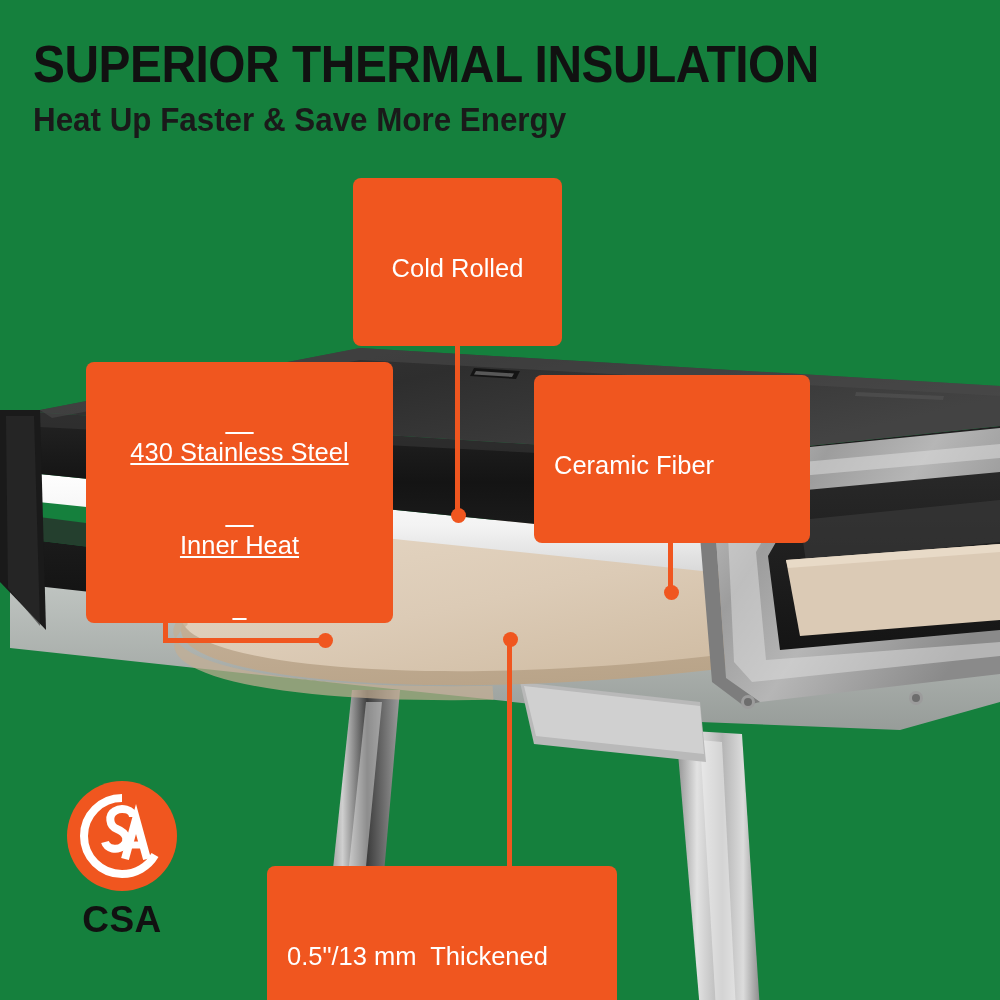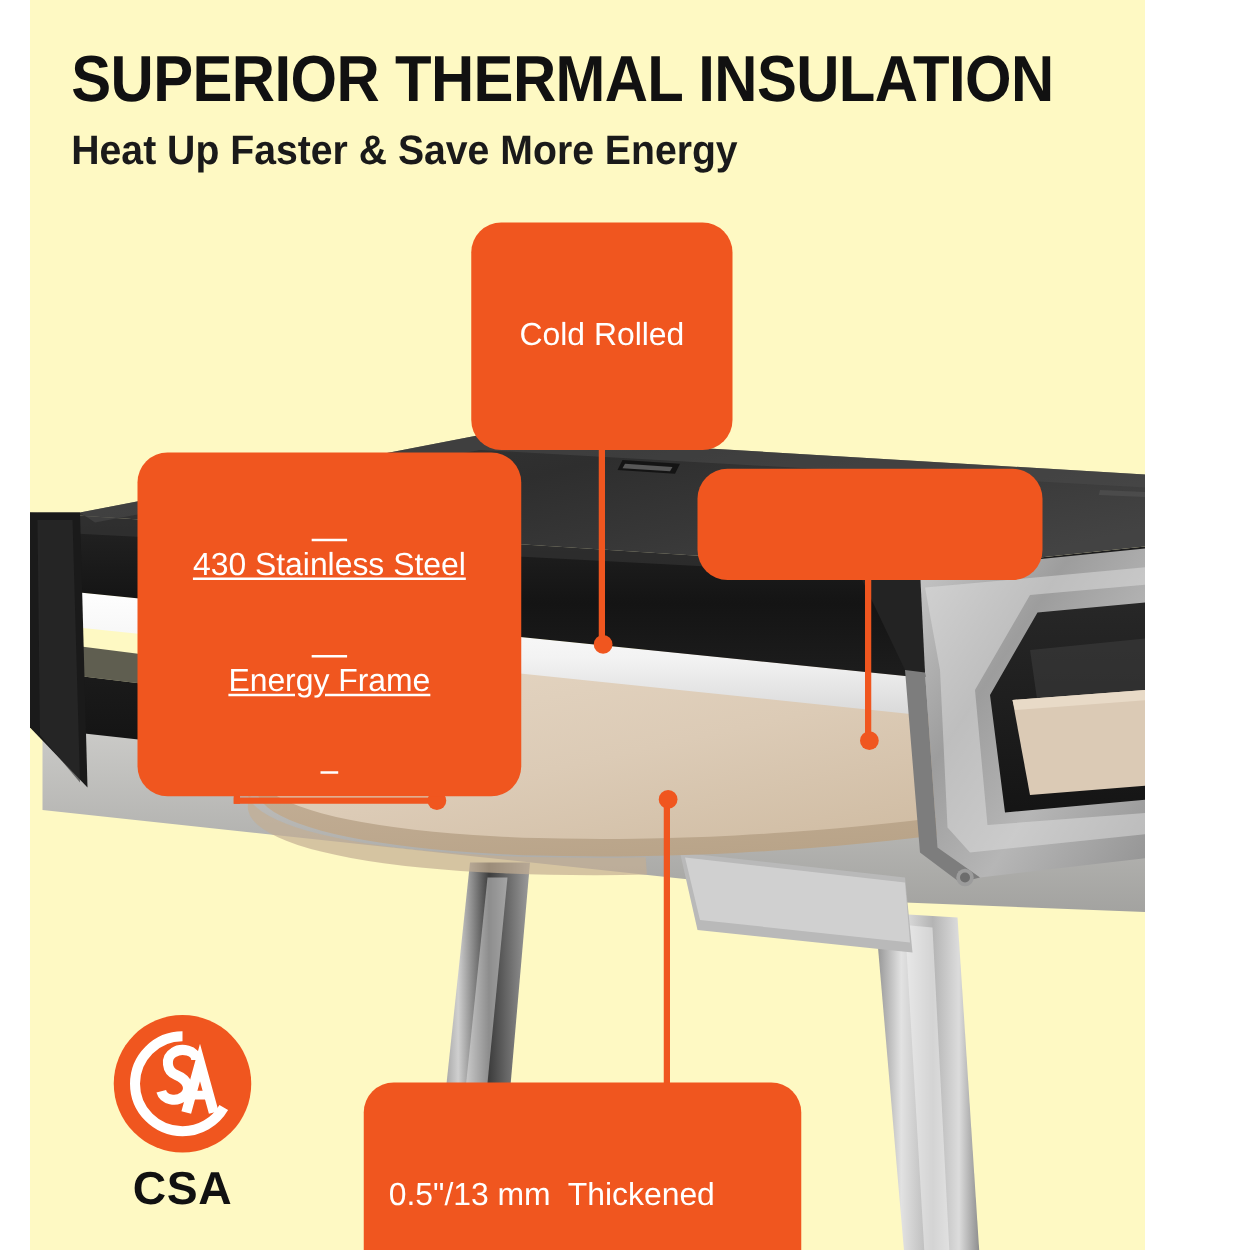--- a/index.html
+++ b/index.html
@@ -2,21 +2,21 @@
 <html><head>
 <meta charset="utf-8">
 <style>
   html,body{margin:0;padding:0;}
   body{
     width:1000px;height:1000px;
     background:#ffffff;
     font-family:"Liberation Sans", sans-serif;
     overflow:hidden;
   }
-  #stage{position:relative;width:892px;height:1000px;overflow:hidden;background:#fef9c3;margin-left:24px;}
+  #stage{position:relative;width:1000px;height:1000px;overflow:hidden;background:#15803d;}
 
   
   .headline{
     position:absolute;left:33px;top:38px;
     font-family:"Liberation Sans", sans-serif;
     font-weight:700;
     font-size:52px;
     letter-spacing:-0.5px;
     color:#111111;
     transform:scaleX(0.92);
@@ -46,33 +46,33 @@
   .leader-h{height:5px;}
   .dot{
     position:absolute;width:15px;height:15px;border-radius:50%;
     background:#F0561F;
   }
 
   
   .badge{
     position:absolute;
     background:#F0561F;
-    border-radius:24px;
+    border-radius:8px;
     color:#ffffff;
     font-family:"Liberation Sans", sans-serif;
     font-size:25.5px;
     line-height:31px;
-    padding:13px 20px 14px 20px;
+    padding:13px 20px 0 20px;
     box-sizing:border-box;
     white-space:pre;
   }
   .badge .l{display:block;}
 
   
-  .csa-wrap{position:absolute;left:47px;top:812px;width:150px;}
+  .csa-wrap{position:absolute;left:47px;top:781px;width:150px;}
   .csa-circle{
     width:110px;height:110px;border-radius:50%;
     background:#F0561F;position:relative;margin:0 auto;
   }
   .csa-circle svg{position:absolute;left:0;top:0;}
   .csa-text{
     text-align:center;
     font-family:"Liberation Sans", sans-serif;
     font-weight:700;
     font-size:37px;
@@ -236,24 +236,25 @@
 
   <div class="leader leader-v" style="left:507px;top:640px;height:230px;"></div>
   <div class="dot" style="left:503px;top:632px;"></div>
 
   <div class="badge" style="left:353px;top:178px;width:209px;text-align:center;">
     <span class="l">Cold Rolled</span>
   </div>
 
   <div class="badge" style="left:86px;top:362px;width:307px;text-align:center;text-decoration:underline;">
     <span class="l">430 Stainless Steel</span>
-    <span class="l">Energy Frame</span>
+    <span class="l">Inner Heat</span>
   </div>
 
   <div class="badge" style="left:534px;top:375px;width:276px;text-align:left;">
+    <span class="l">Ceramic Fiber</span>
   </div>
 
   <div class="badge" style="left:267px;top:866px;width:350px;text-align:left;">
     <span class="l">0.5"/13 mm  Thickened</span>
     
   </div>
 
   <div class="csa-wrap">
     <div class="csa-circle">
       <svg width="110" height="110" viewBox="0 0 110 110" xmlns="http://www.w3.org/2000/svg">

